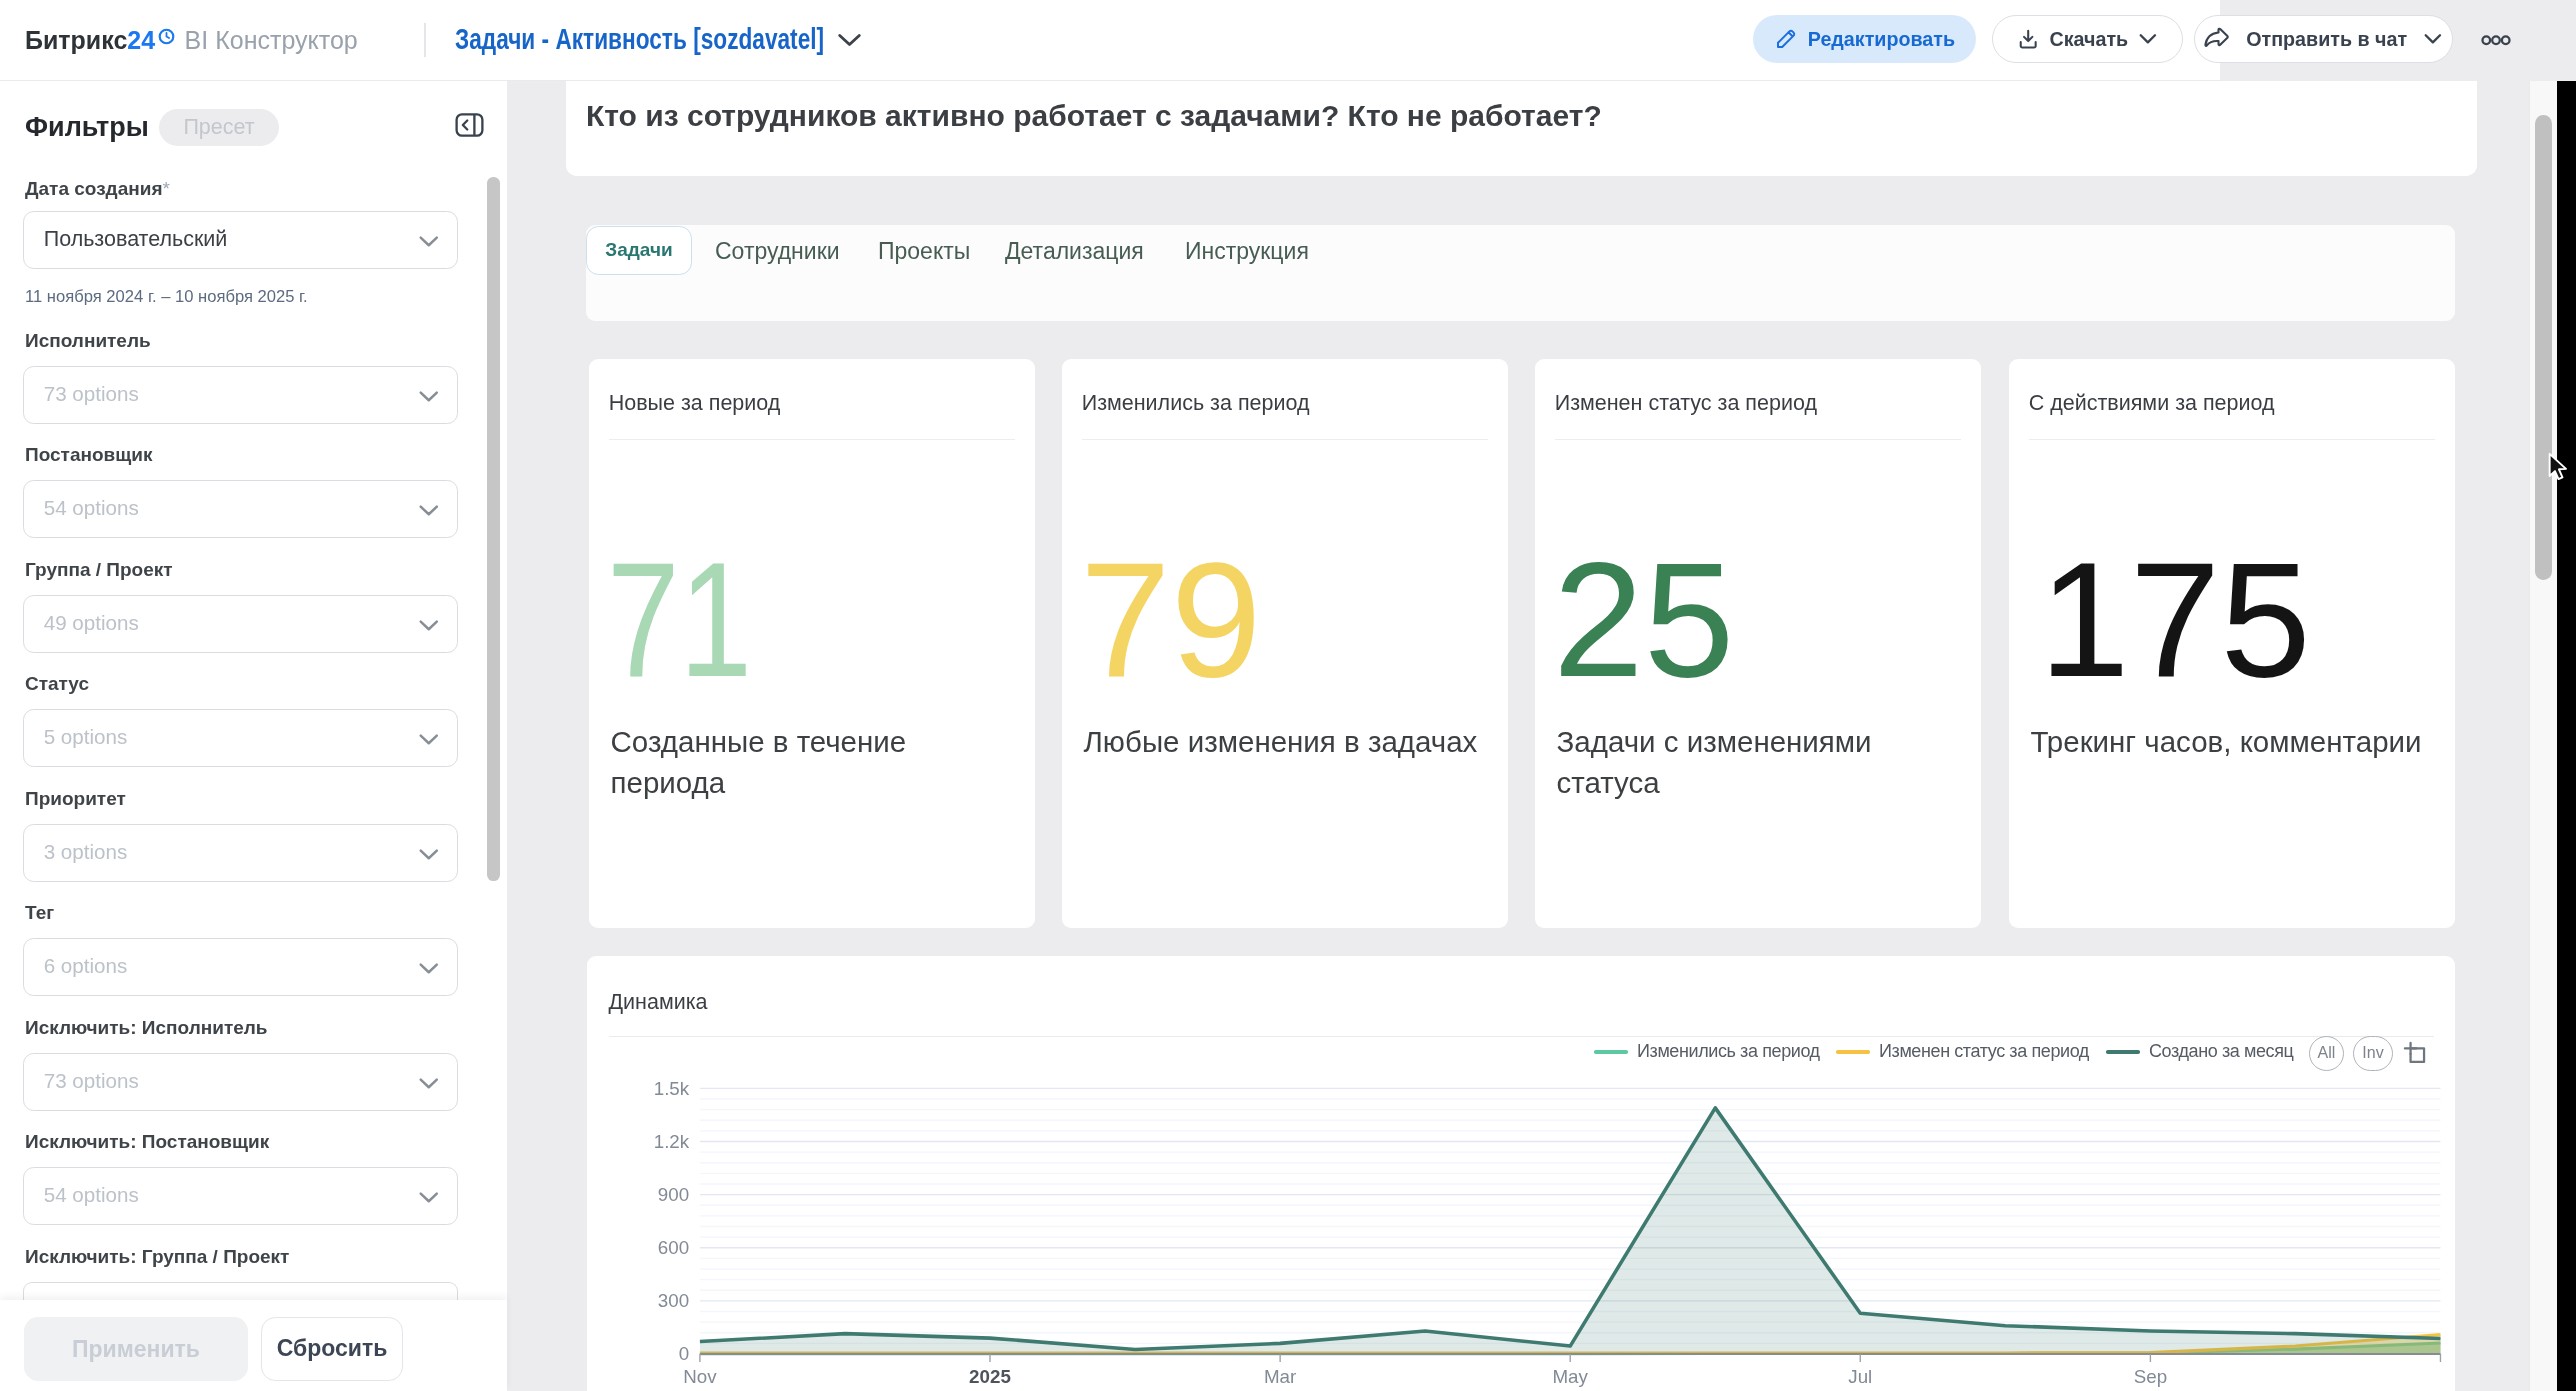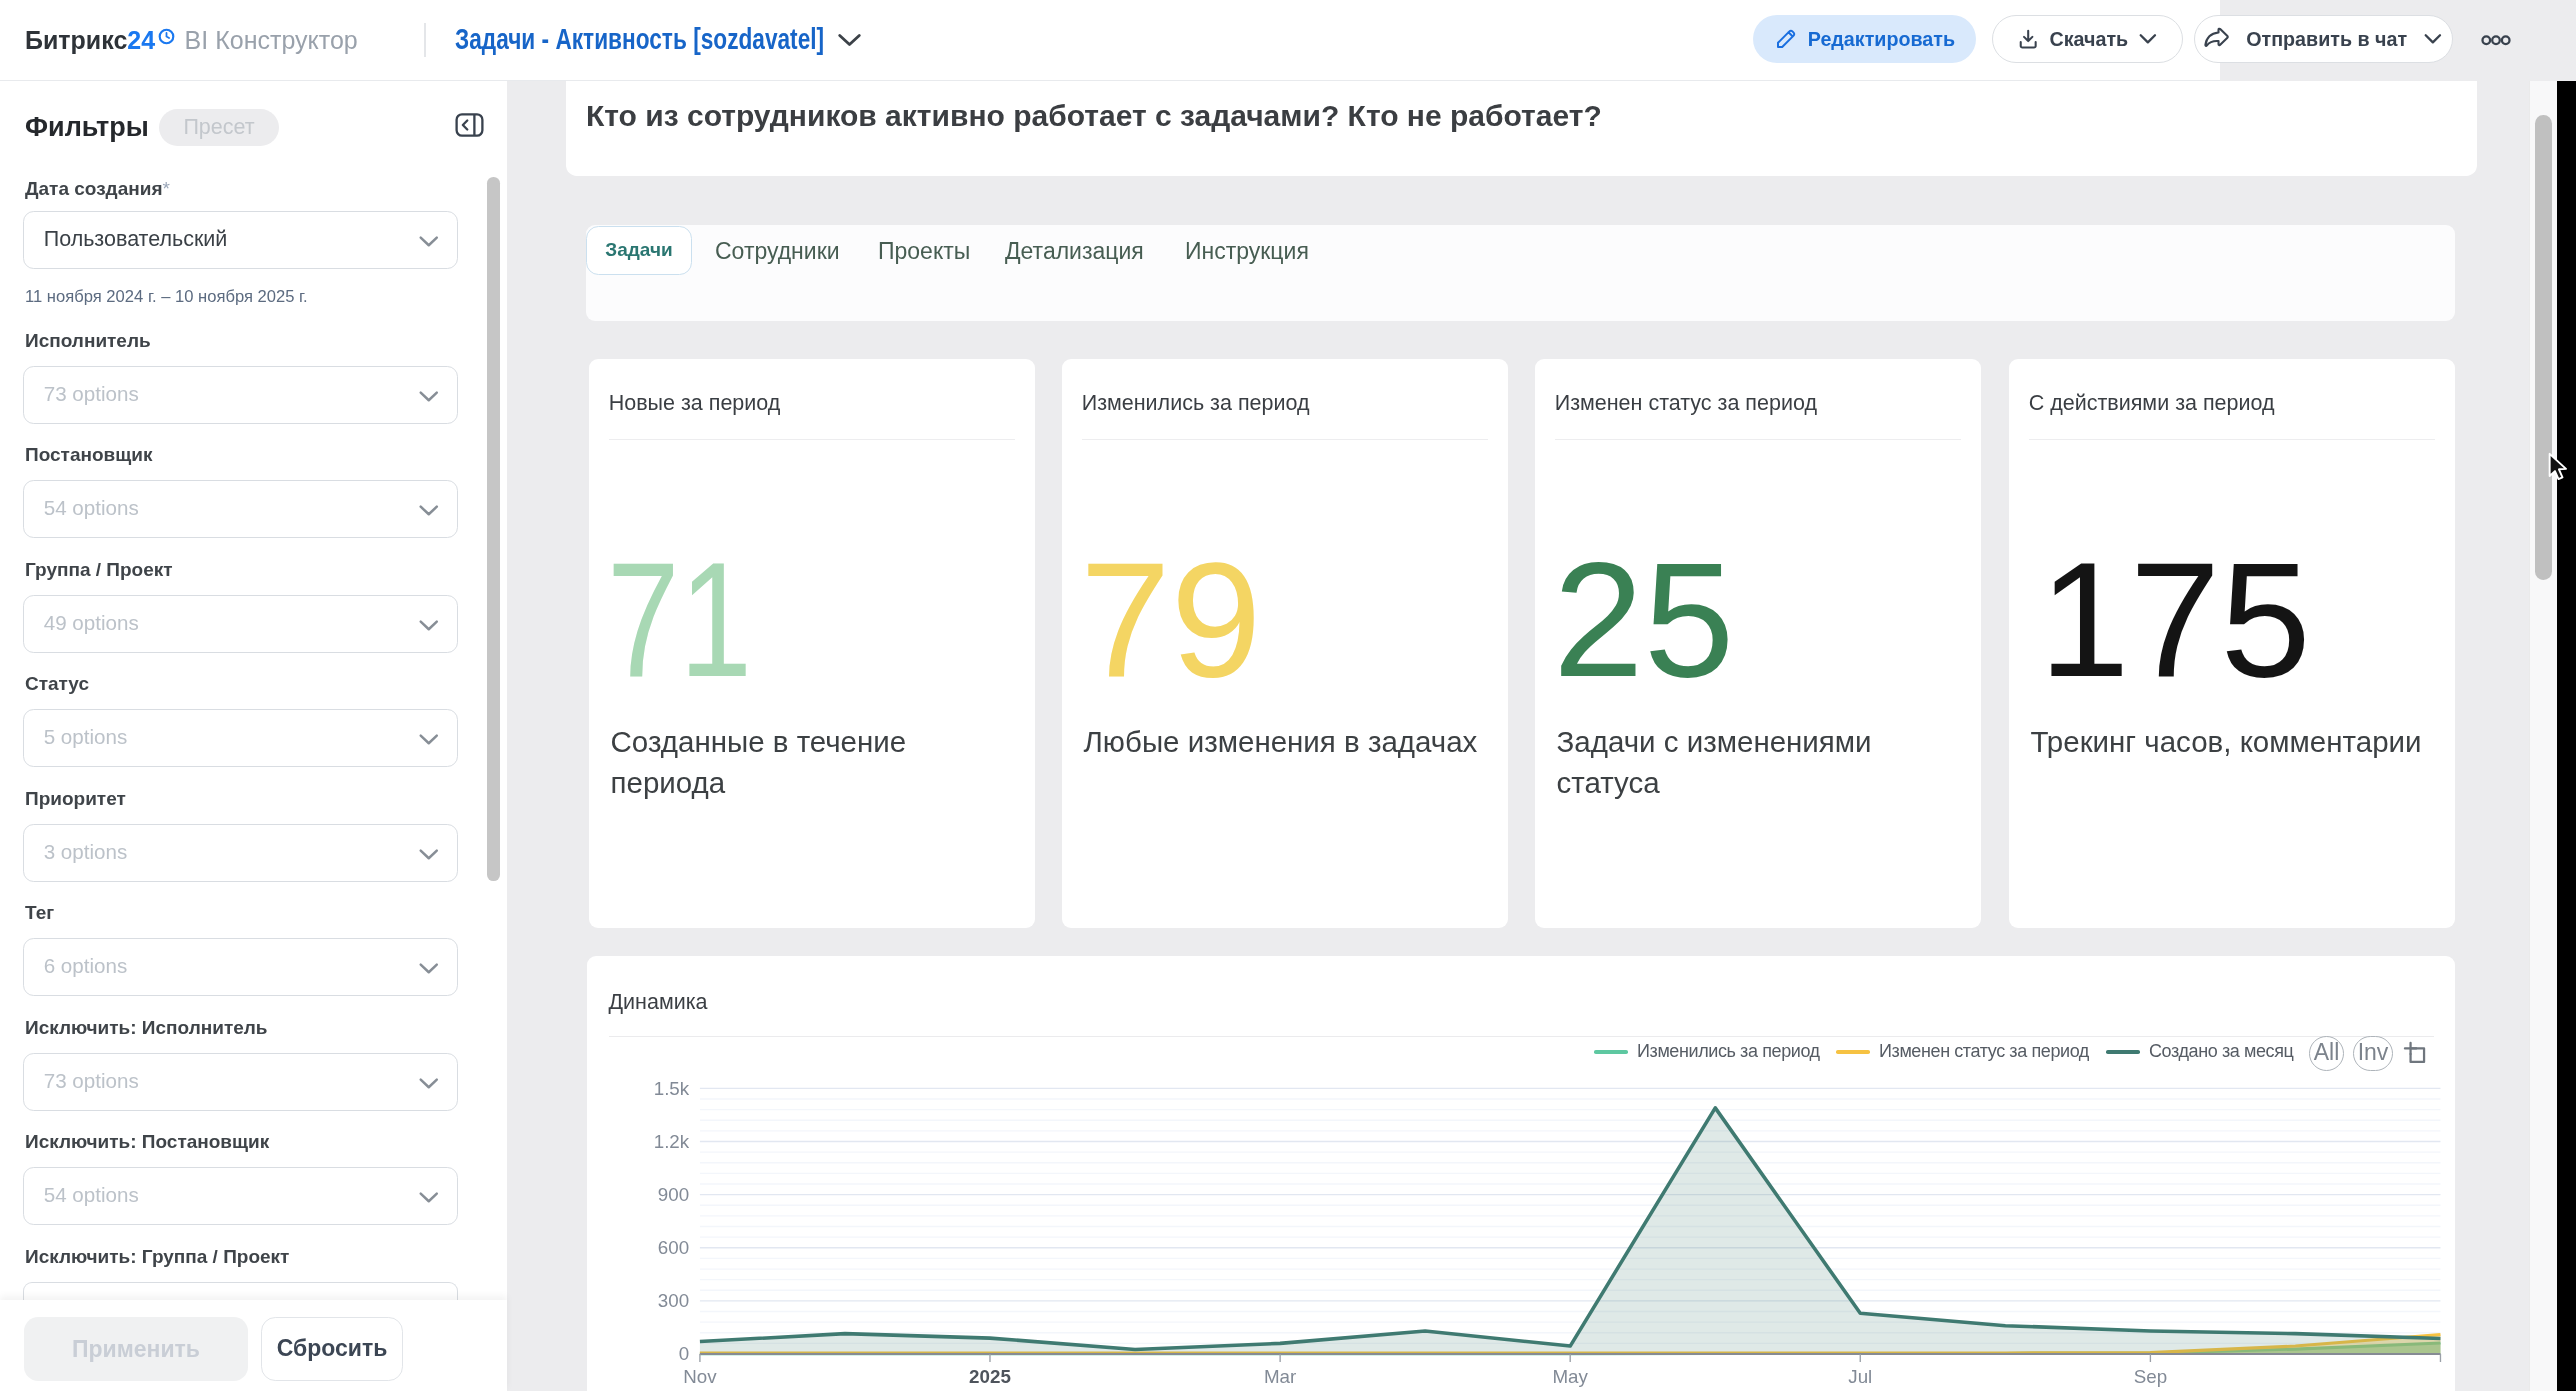--- a/index.html
+++ b/index.html
@@ -15,21 +15,21 @@
 .fsel .chev { position:absolute; right:18px; top:23px; }
 #sfoot { position:absolute; left:0; top:1219px; width:507px; height:92px; background:#fff;
   box-shadow:0 -3.6px 7.2px rgba(0,0,0,0.05); }
 .card { position:absolute; background:#fff; border-radius:9px;padding-left:40px; }
 .ctitle { position:absolute; left:19.7px; top:34px; font-size:21.5px; line-height:21.5px; color:#3a3e43; white-space:nowrap; }
 .cdiv { position:absolute; left:19.7px; right:19.7px; top:80px; border-top:1.8px solid #ededef; }
 .cnum { position:absolute; top:179px; font-size:163px; line-height:163px; transform-origin:0 0; }
 .csub { position:absolute; left:21.5px; top:362px; font-size:29.5px; line-height:41px; color:#3c4043; }
 .ltxt { position:absolute; top:1042px; font-size:18px; letter-spacing:-0.4px; color:#565c64; white-space:nowrap; line-height:18px; }
 .lbtn { position:absolute; top:1036px; height:35px; border:1.8px solid #aeb4ba; border-radius:18px;
-  color:#7c838c; font-size:23px; text-align:center; line-height:31px; }
+  color:#7c838c; font-size:16px; text-align:center; line-height:31px; }
 .hbtn { position:absolute; top:15px; height:48px; border-radius:24px; background:#fff;
   border:1.8px solid #dcdfe3; color:#39424e; font-size:19.7px; font-weight:700; white-space:nowrap;
   display:flex; align-items:center; justify-content:center; gap:9.8px; }
 .tab { position:absolute; top:240px; font-size:23px; line-height:23px; color:#475d52; white-space:nowrap; }
 </style></head>
 <body>
 
 <div id="header">
   <div class="abs" style="left:25px;top:26px;display:flex;align-items:flex-start">
     <span style="font-size:25px;color:#2e3338;font-weight:700;line-height:29.5px">Битрикс<span style="color:#1a78f0">24</span></span>

